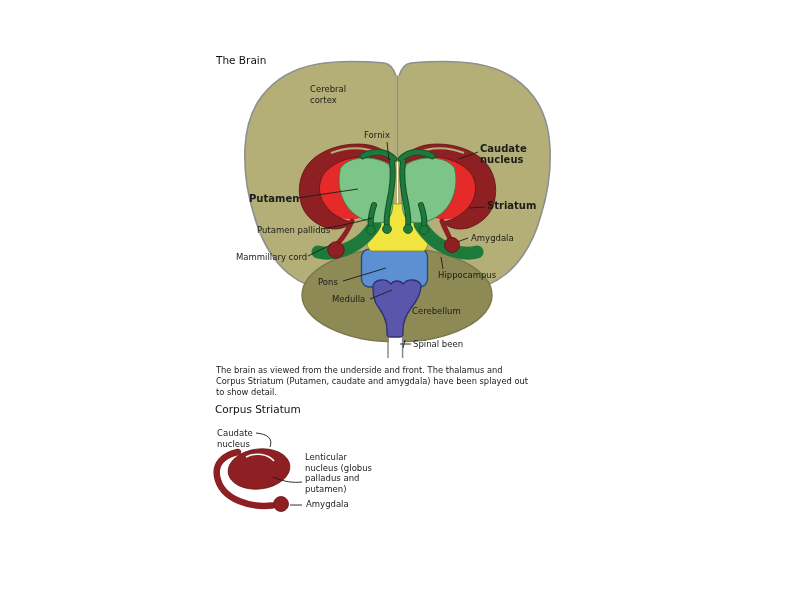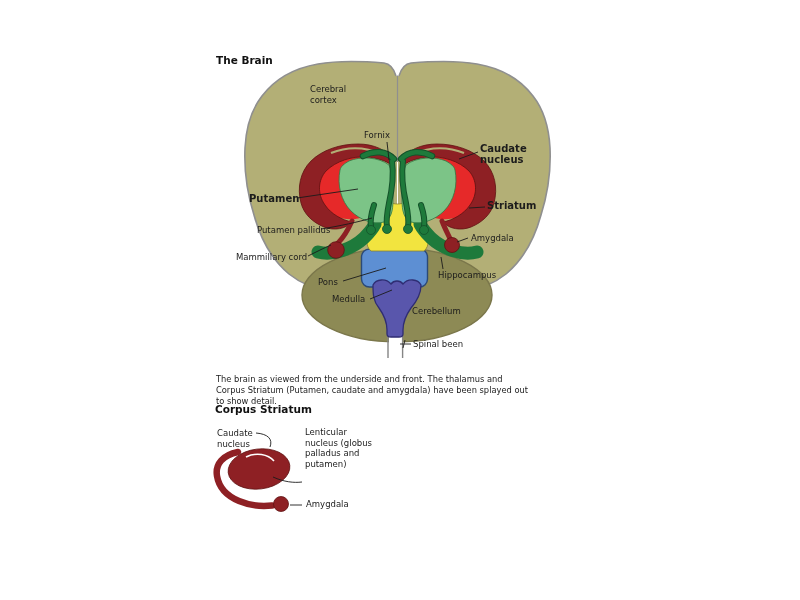--- a/index.html
+++ b/index.html
@@ -2,21 +2,21 @@
 <html><head>
 <meta charset="utf-8">
 <style>
   html,body{margin:0;padding:0;background:#fff;}
   #stage{position:relative;width:800px;height:600px;background:#fff;overflow:hidden;
          font-family:"DejaVu Sans",sans-serif;}
   #art{position:absolute;left:0;top:0;}
   .lbl{position:absolute;font:8.5px/10.5px "DejaVu Sans",sans-serif;color:#1c1c1c;
        white-space:pre-line;}
   .b{font-weight:bold;font-size:10px;line-height:11px;}
-  .title{font-weight:bold;font-size:10.5px;line-height:12px;color:#111;}
+  .title{font-weight:normal;font-size:10.5px;line-height:12px;color:#111;}
   .cap{font-size:8.3px;line-height:11px;}
 </style>
 </head>
 <body>
 
 <div id="stage">
 
 <svg id="art" width="800" height="600" viewBox="0 0 800 600">
 
   <g>
@@ -135,26 +135,26 @@
 <div class="lbl b" style="left:487px;top:200px">Striatum</div>
 <div class="lbl" style="left:257px;top:225px">Putamen pallidus</div>
 <div class="lbl" style="left:471px;top:233px">Amygdala</div>
 <div class="lbl" style="left:236px;top:252px">Mammillary cord</div>
 <div class="lbl" style="left:438px;top:270px">Hippocampus</div>
 <div class="lbl" style="left:318px;top:277px">Pons</div>
 <div class="lbl" style="left:332px;top:294px">Medulla</div>
 <div class="lbl" style="left:412px;top:306px">Cerebellum</div>
 <div class="lbl" style="left:413px;top:339px">Spinal been</div>
 
-<div class="lbl cap" style="left:216px;top:374px;width:340px">The brain as viewed from the underside and front.  The thalamus and
+<div class="lbl cap" style="left:216px;top:365px;width:340px">The brain as viewed from the underside and front.  The thalamus and
 Corpus Striatum (Putamen, caudate and amygdala) have been splayed out
 to show detail.</div>
 <div class="lbl title" style="left:215px;top:403px">Corpus Striatum</div>
 
 <div class="lbl" style="left:217px;top:428px">Caudate
 nucleus</div>
-<div class="lbl" style="left:305px;top:427px">Lenticular
+<div class="lbl" style="left:305px;top:452px">Lenticular
 nucleus (globus
 palladus and
 putamen)</div>
 <div class="lbl" style="left:306px;top:499px">Amygdala</div>
 
 </div>
 
 </body></html>

